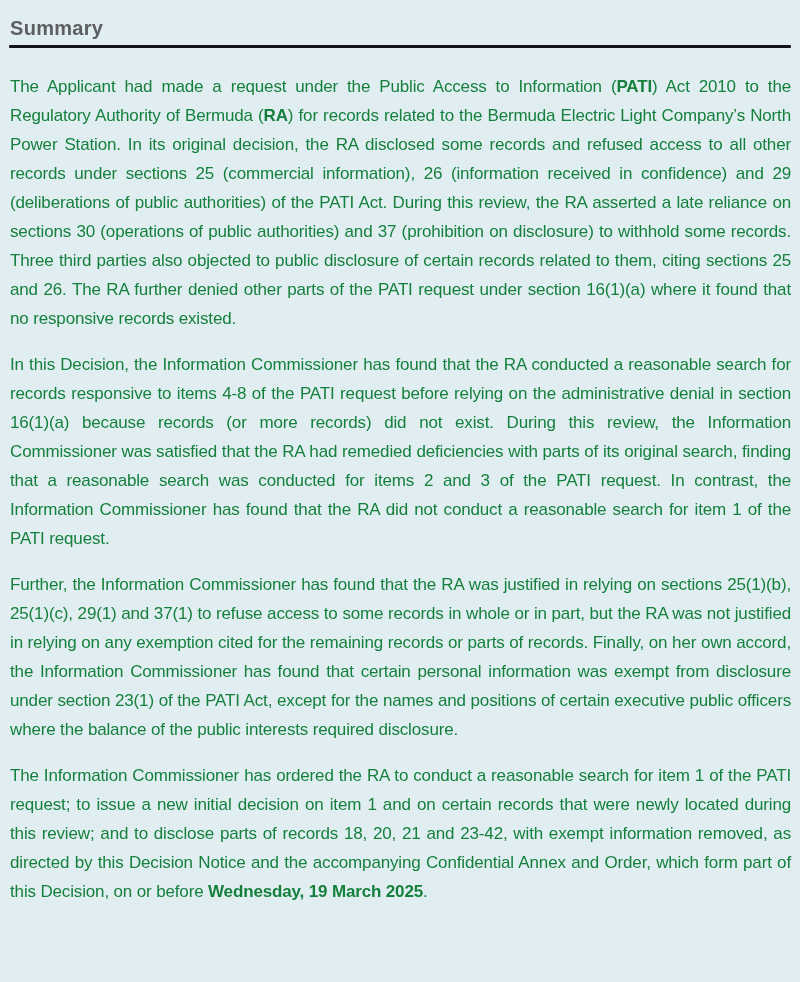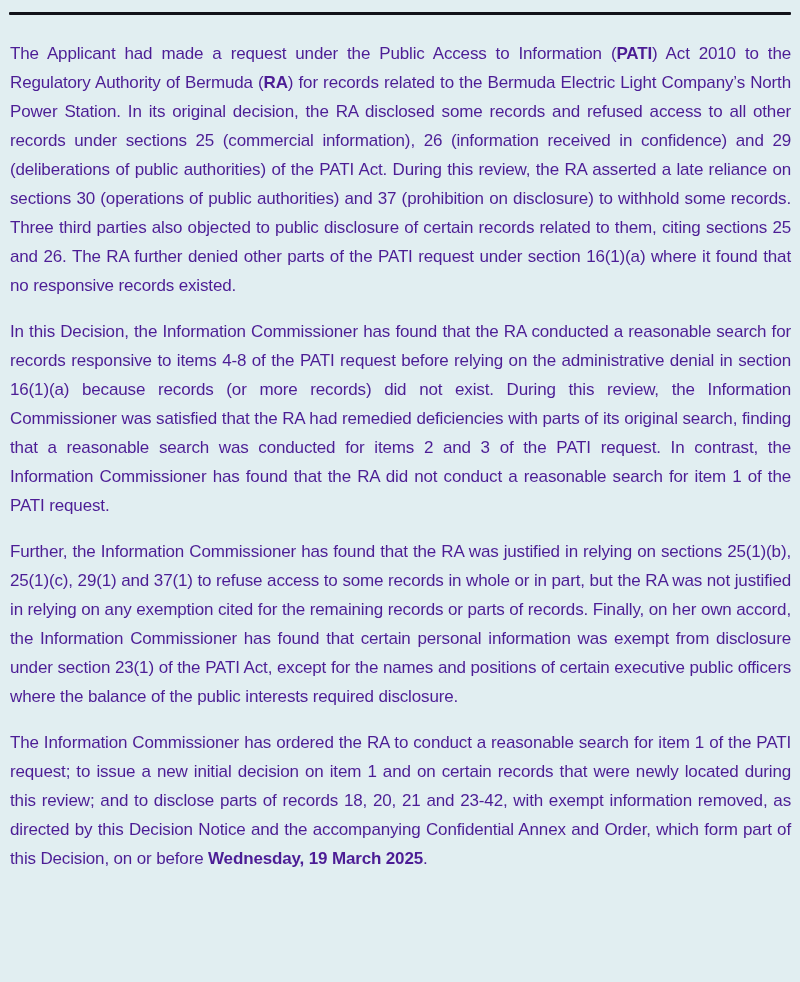--- a/index.html
+++ b/index.html
@@ -31,34 +31,35 @@
     background: #12121a;
     border-radius: 1px;
     margin: 0;
   }
   .doc p {
     font-size: 17px;
     line-height: 29px;
     text-align: justify;
     margin: 17px 0 0 1px;
     letter-spacing: -0.15px;
-    color: #4c1d95;
+    color: #15803d;
   }
   .doc p.first {
     margin-top: 24px;
   }
   .doc b {
     font-weight: 700;
   }
 </style>
 </head>
 <body>
 
 <div class="doc">
 
+  <h1 class="section-heading">Summary</h1>
 
   <div class="rule"></div>
 
   <p class="first"><span>The Applicant had made a request under the Public Access to Information (</span><b>PATI</b><span>) Act 2010 to the Regulatory Authority of Bermuda (</span><b>RA</b><span>) for records related to the Bermuda Electric Light Company’s North Power Station. In its original decision, the RA disclosed some records and refused access to all other records under sections 25 (commercial information), 26 (information received in confidence) and 29 (deliberations of public authorities) of the PATI Act. During this review, the RA asserted a late reliance on sections 30 (operations of public authorities) and 37 (prohibition on disclosure) to withhold some records. Three third parties also objected to public disclosure of certain records related to them, citing sections 25 and 26. The RA further denied other parts of the PATI request under section 16(1)(a) where it found that no responsive records existed.</span></p>
 
   <p><span>In this Decision, the Information Commissioner has found that the RA conducted a reasonable search for records responsive to items 4-8 of the PATI request before relying on the administrative denial in section 16(1)(a) because records (or more records) did not exist. During this review, the Information Commissioner was satisfied that the RA had remedied deficiencies with parts of its original search, finding that a reasonable search was conducted for items 2 and 3 of the PATI request. In contrast, the Information Commissioner has found that the RA did not conduct a reasonable search for item 1 of the PATI request.</span></p>
 
   <p><span>Further, the Information Commissioner has found that the RA was justified in relying on sections 25(1)(b), 25(1)(c), 29(1) and 37(1) to refuse access to some records in whole or in part, but the RA was not justified in relying on any exemption cited for the remaining records or parts of records. Finally, on her own accord, the Information Commissioner has found that certain personal information was exempt from disclosure under section 23(1) of the PATI Act, except for the names and positions of certain executive public officers where the balance of the public interests required disclosure.</span></p>
 
   <p><span>The Information Commissioner has ordered the RA to conduct a reasonable search for item 1 of the PATI request; to issue a new initial decision on item 1 and on certain records that were newly located during this review; and to disclose parts of records 18, 20, 21 and 23-42, with exempt information removed, as directed by this Decision Notice and the accompanying Confidential Annex and Order, which form part of this Decision, on or before </span><b>Wednesday, 19 March 2025</b><span>.</span></p>

